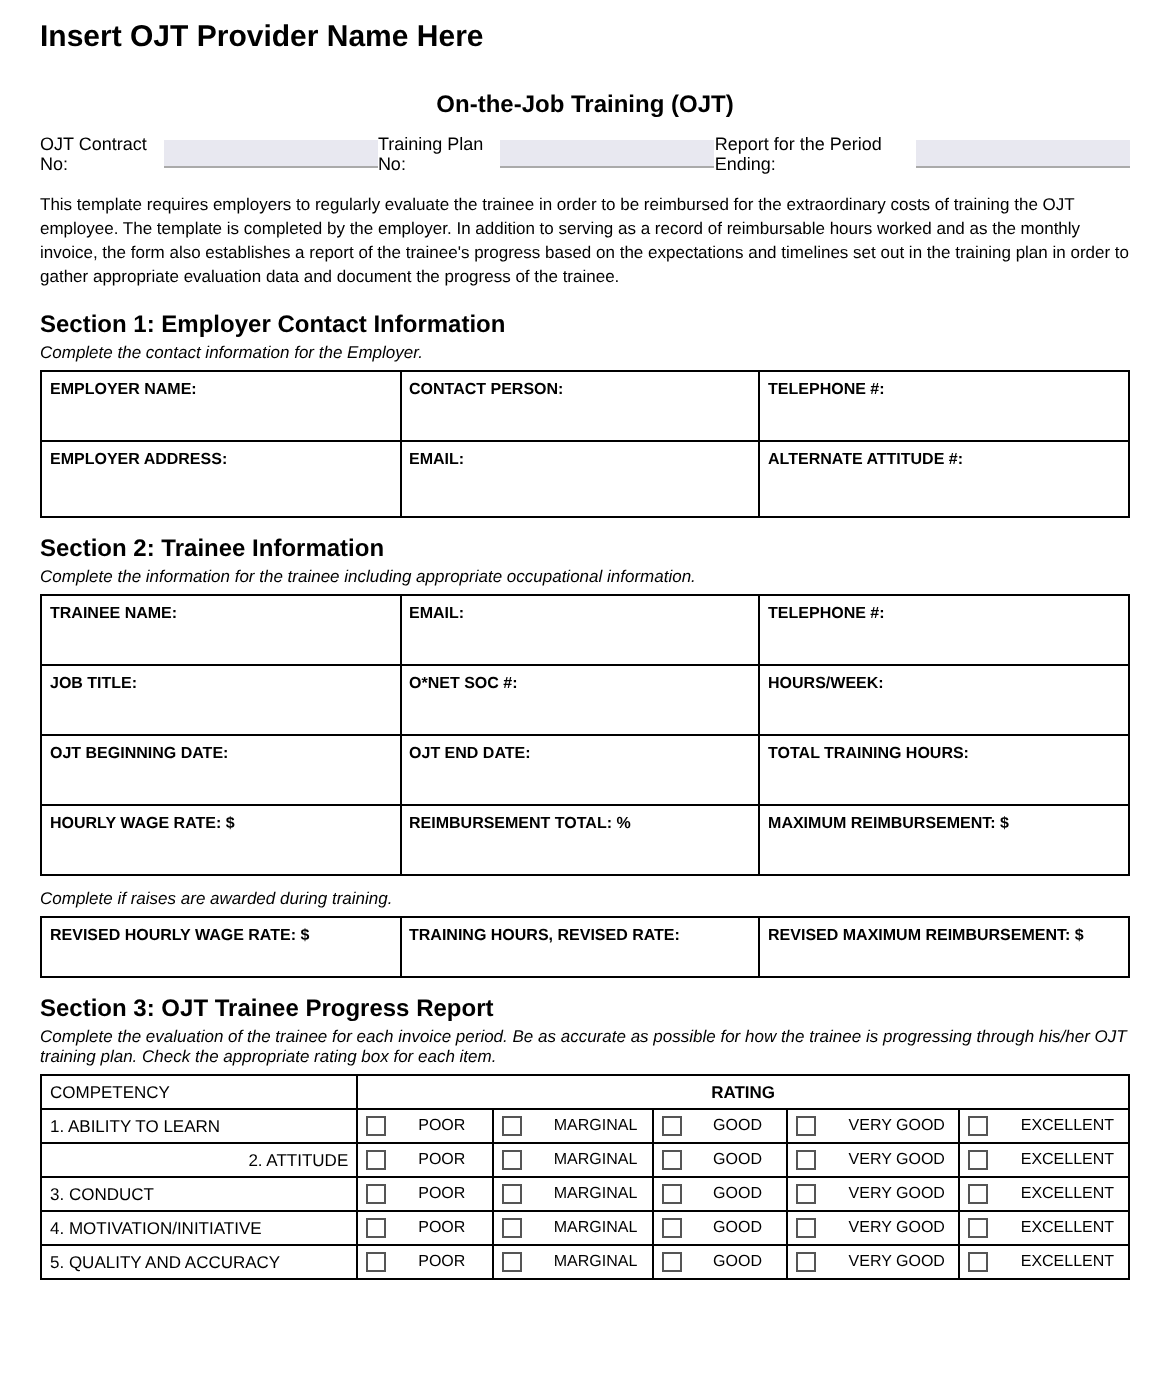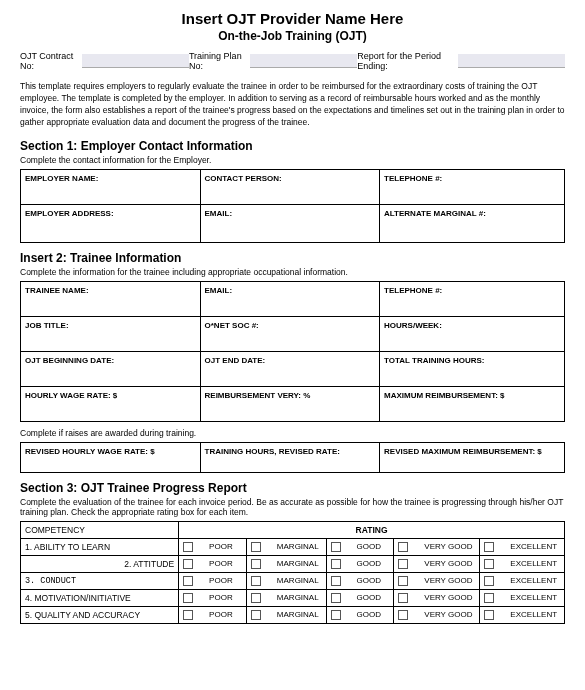--- a/index.html
+++ b/index.html
@@ -6,24 +6,23 @@
     body {
       font-family: Arial, sans-serif;
       font-size: 10px;
       background: #fff;
       color: #000;
       width: 585px;
       min-height: 690px;
       padding: 10px 20px;
     }
     .main-title {
-      text-align: center;
       font-size: 15px;
       font-weight: bold;
-      margin-bottom: 2px;
+      margin-bottom: 18px;
     }
     .sub-title {
       text-align: center;
       font-size: 12px;
       font-weight: bold;
       margin-bottom: 8px;
     }
     .top-right-fields {
       display: flex;
       flex-direction: row;
@@ -51,20 +50,21 @@
       line-height: 1.4;
     }
     .section-title {
       font-size: 12px;
       font-weight: bold;
       margin-bottom: 2px;
       margin-top: 8px;
     }
     .section-sub {
       font-size: 8.5px;
+      font-style: italic;
       margin-bottom: 4px;
     }
     table {
       width: 100%;
       border-collapse: collapse;
       margin-bottom: 6px;
     }
     table td, table th {
       border: 1px solid #000;
       padding: 3px 4px;
@@ -152,27 +152,27 @@
     </td>
   </tr>
   <tr>
     <td style="height:38px">
       <span class="cell-label">EMPLOYER ADDRESS:</span>
     </td>
     <td>
       <span class="cell-label">EMAIL:</span>
     </td>
     <td>
-      <span class="cell-label">ALTERNATE MARGINAL  #:</span>
+      <span class="cell-label">ALTERNATE ATTITUDE  #:</span>
     </td>
   </tr>
 </tbody>
   </table>
 
-<div class="section-title">Insert 2:  Trainee Information</div>
+<div class="section-title">Section 2:  Trainee Information</div>
 <div class="section-sub">Complete the information for the trainee including appropriate occupational information.</div>
 <table>
   <tbody>
       <tr>
     <td style="width:33%">
       <span class="cell-label">TRAINEE NAME:</span>
       <span class="cell-value"></span>
     </td>
     <td style="width:33%">
       <span class="cell-label">EMAIL:</span>
@@ -210,21 +210,21 @@
       <span class="cell-label">TOTAL TRAINING HOURS:</span>
       <span class="cell-value"></span>
     </td>
   </tr>
   <tr>
     <td>
       <span class="cell-label">HOURLY WAGE RATE: $</span>
       <span class="cell-value"></span>
     </td>
     <td>
-      <span class="cell-label">REIMBURSEMENT VERY:      %</span>
+      <span class="cell-label">REIMBURSEMENT TOTAL:      %</span>
       <span class="cell-value"></span>
     </td>
     <td>
       <span class="cell-label">MAXIMUM REIMBURSEMENT: $</span>
       <span class="cell-value"></span>
     </td>
   </tr>
 </tbody>
   </table>
 
@@ -313,21 +313,21 @@
           </div>
         </td>
     <td>
           <div class="checkbox-cell">
             <div class="checkbox"></div>
             <span style="font-size:8px;">EXCELLENT</span>
           </div>
         </td>
   </tr>
   <tr>
-    <td style="font-size:8.5px;font-family:Liberation Mono, monospace;"><span>3.  CONDUCT</span></td>
+    <td style="font-size:8.5px;"><span>3.  CONDUCT</span></td>
     <td>
           <div class="checkbox-cell">
             <div class="checkbox"></div>
             <span style="font-size:8px;">POOR</span>
           </div>
         </td>
     <td>
           <div class="checkbox-cell">
             <div class="checkbox"></div>
             <span style="font-size:8px;">MARGINAL</span>

